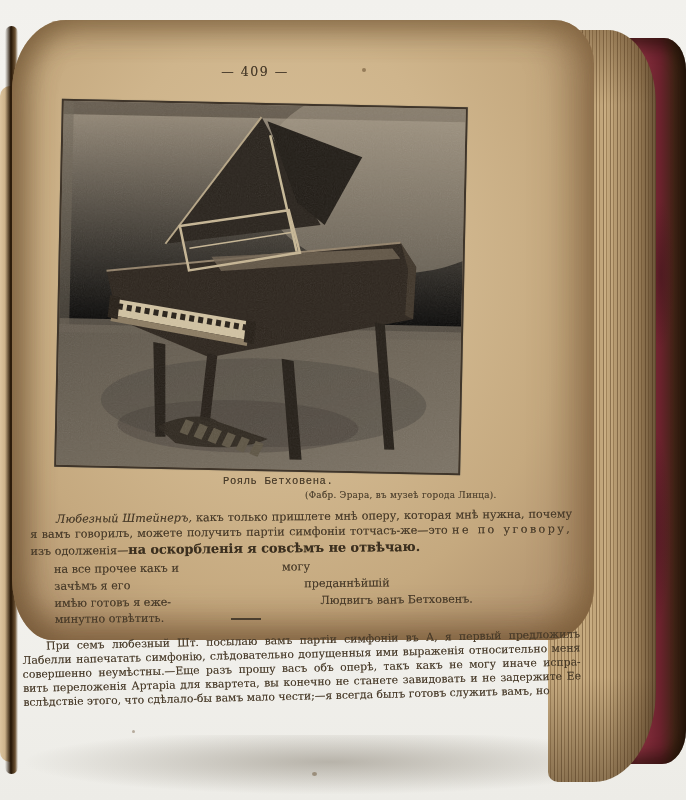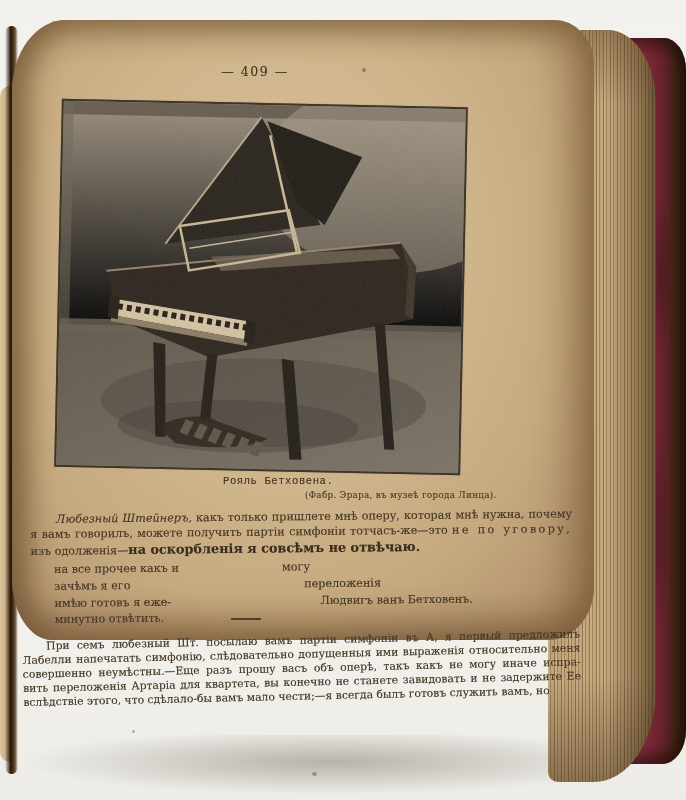--- a/index.html
+++ b/index.html
@@ -188,21 +188,21 @@
     </div>
 
     <div class="abs ink closing">
       <div class="lcol">
         <div>на все прочее какъ и</div>
         <div>зачѣмъ я его</div>
         <div>имѣю готовъ я еже-</div>
         <div>минутно отвѣтить.</div>
       </div>
       <div class="rv rv1">могу</div>
-      <div class="rv rv2">переложенія</div>
+      <div class="rv rv2">преданнѣйшій</div>
       <div class="rv rv3">Людвигъ ванъ Бетховенъ.</div>
     </div>
 
     <div class="abs rule"></div>
 
     <div class="abs ink para2">
       <div class="line jl indent2">При семъ любезный Шт. посылаю вамъ партіи симфоніи въ А, я первый предложилъ</div>
       <div class="line jl">Лабелли напечатать симфонію, слѣдовательно допущенныя ими выраженія относительно меня</div>
       <div class="line jl">совершенно неумѣстны.—Еще разъ прошу васъ объ оперѣ, такъ какъ не могу иначе испра-</div>
       <div class="line jl">вить переложенія Артаріа для квартета, вы конечно не станете завидовать и не задержите Ее</div>

